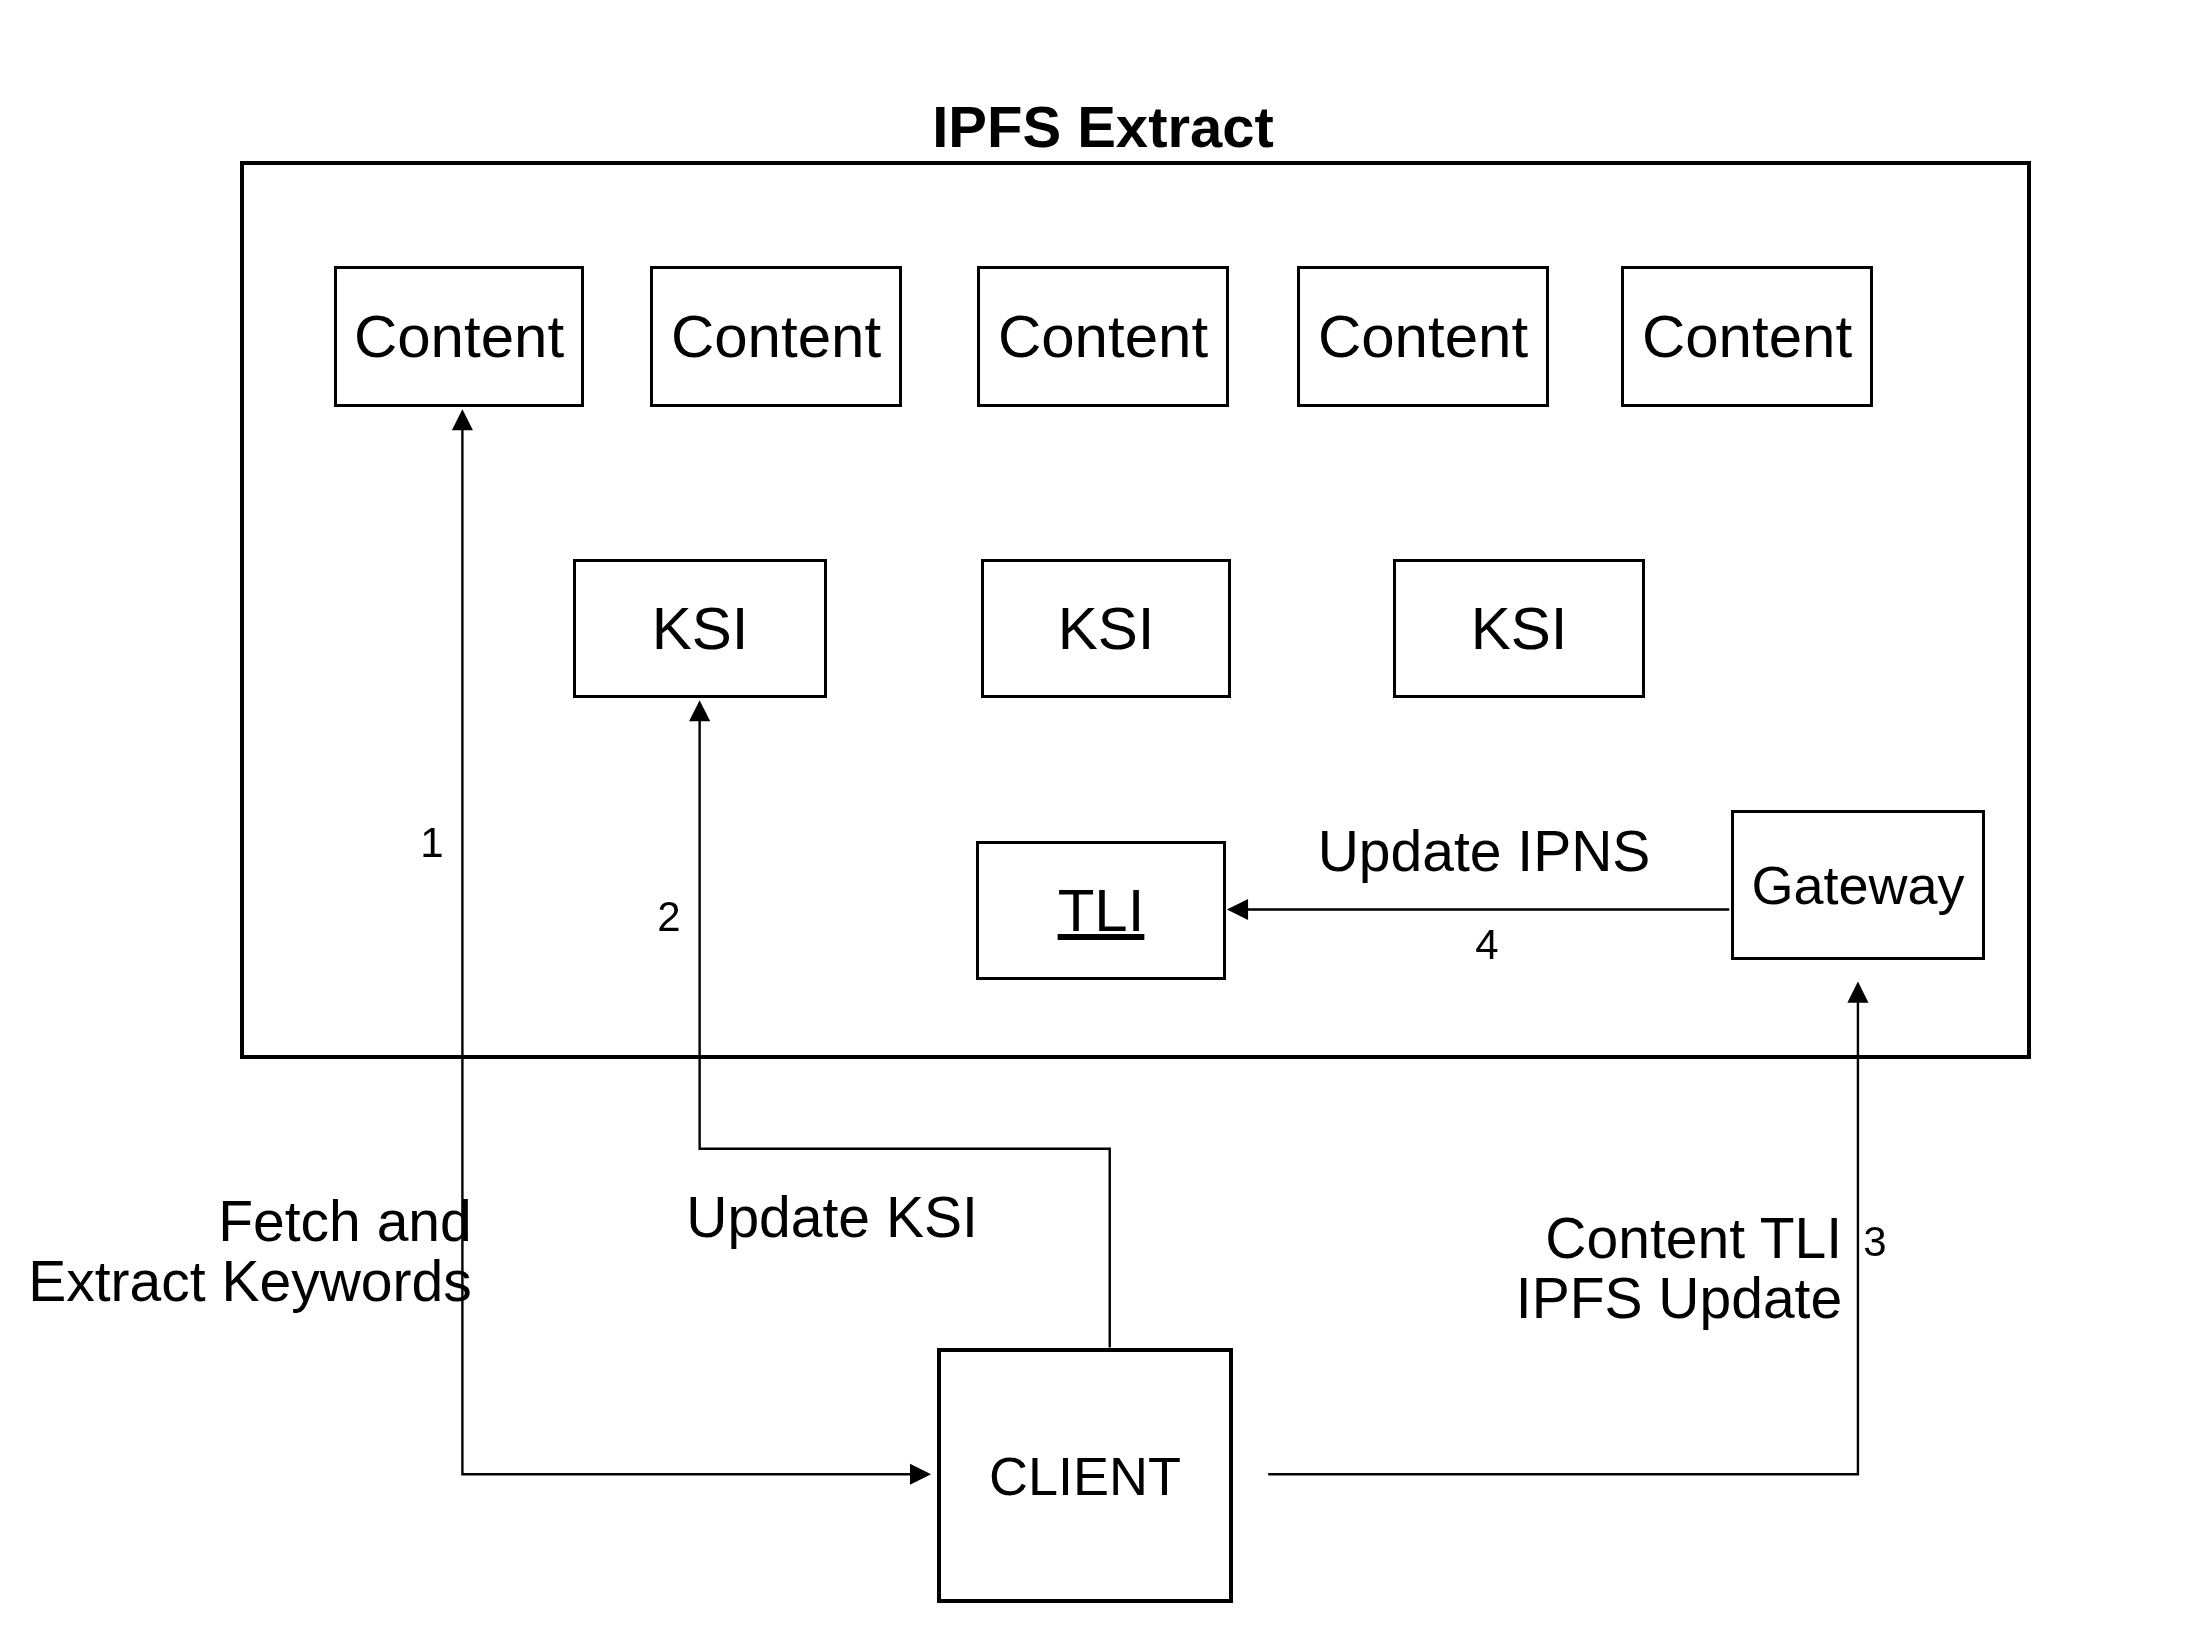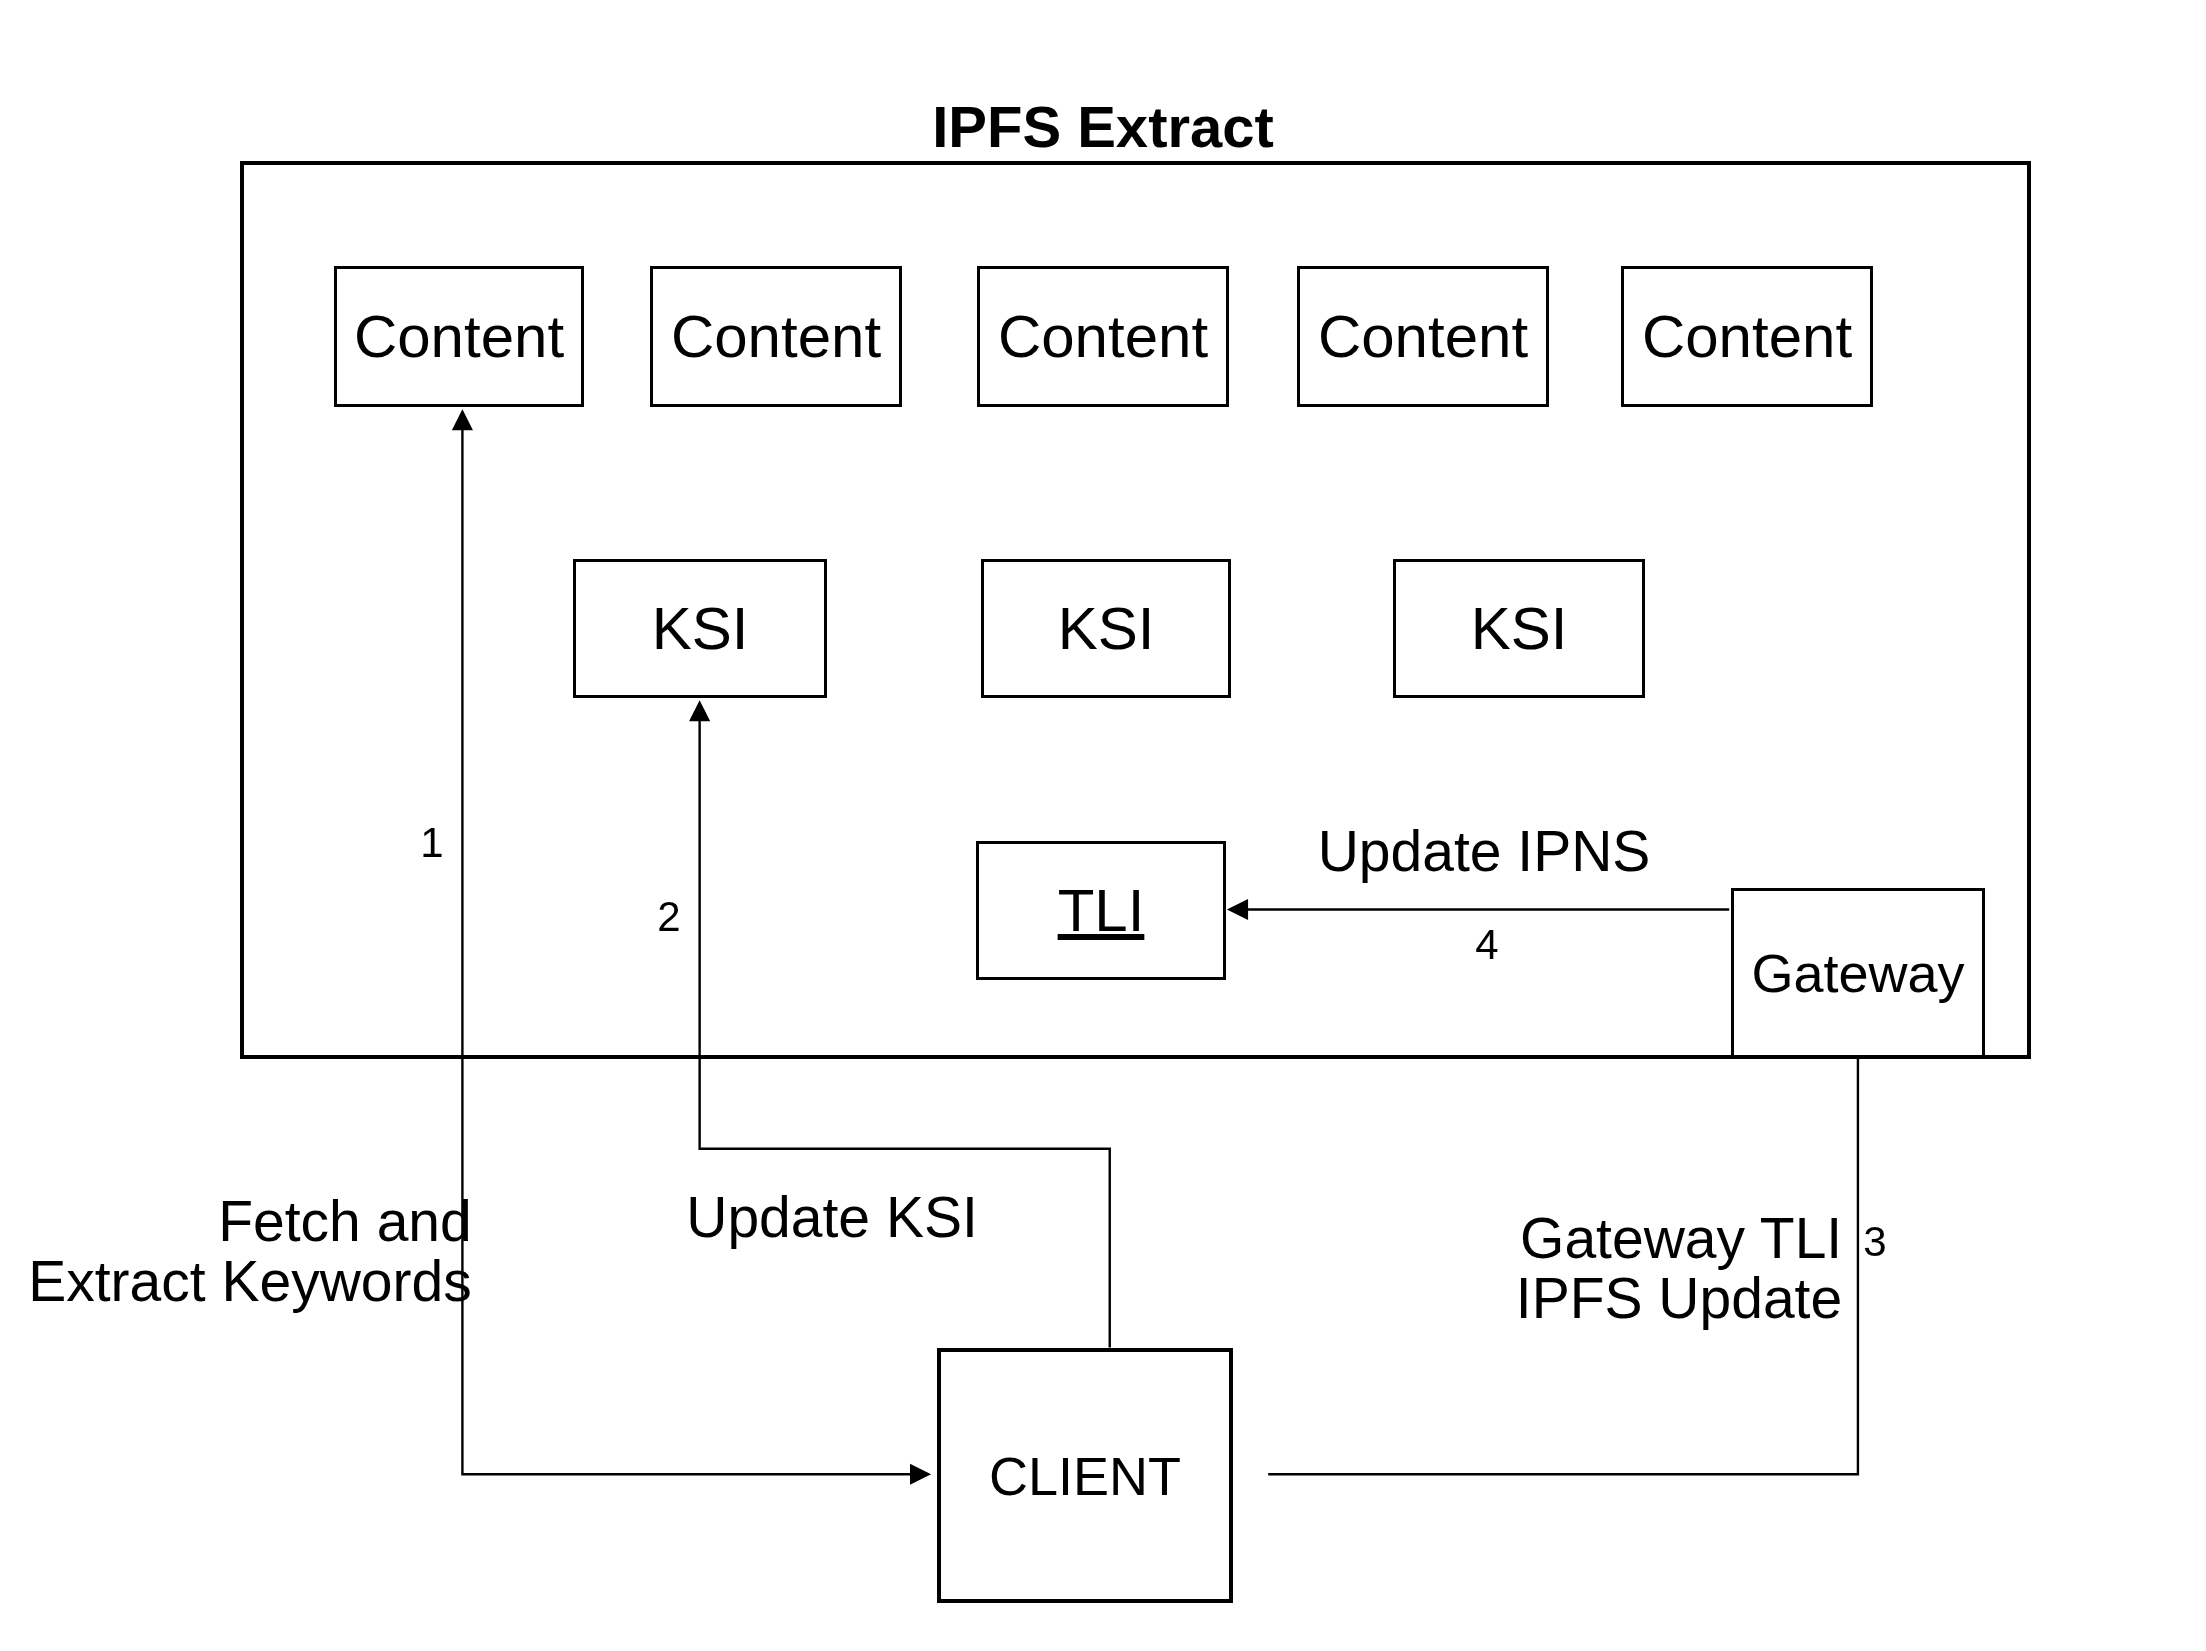--- a/index.html
+++ b/index.html
@@ -64,21 +64,21 @@
   }
   .content-1 { left: 334px;  top: 266px; width: 250px; height: 141px; }
   .content-2 { left: 650px;  top: 266px; width: 252px; height: 141px; }
   .content-3 { left: 977px; top: 266px; width: 252px; height: 141px; }
   .content-4 { left: 1297px; top: 266px; width: 252px; height: 141px; }
   .content-5 { left: 1621px; top: 266px; width: 252px; height: 141px; }
   .ksi-1 { left: 573px;  top: 559px; width: 254px; height: 139px; }
   .ksi-2 { left: 981px; top: 559px; width: 250px; height: 139px; }
   .ksi-3 { left: 1393px; top: 559px; width: 252px; height: 139px; }
   .tli     { left: 976px; top: 841px; width: 250px; height: 139px; text-decoration: underline; }
-  .gateway { left: 1731px; top: 888px; width: 254px; height: 170px; font-size: 54px; }
+  .gateway { left: 1731px; top: 810px; width: 254px; height: 150px; font-size: 54px; }
   .client  { left: 937px; top: 1348px; width: 296px; height: 255px; border-width: 4.8px; font-size: 54px; }
   .lbl {
     position: absolute;
     transform: translate(-50%, -50%);
     font-size: 57px;
     white-space: nowrap;
     text-align: right;
     line-height: 60px;
   }
   .num {
@@ -142,21 +142,21 @@
   <div class="node gateway">Gateway</div>
 
   <div class="node client">CLIENT</div>
 
   <div class="lbl lbl-fetch">
     <div>Fetch and</div>
     <div>Extract Keywords</div>
   </div>
   <div class="lbl lbl-update-ksi">Update KSI</div>
   <div class="lbl lbl-request-tli">
-    <div>Gateway TLI</div>
+    <div>Content TLI</div>
     <div>IPFS Update</div>
   </div>
   <div class="lbl lbl-update-ipns">Update IPNS</div>
 
   <div class="num num-1">1</div>
   <div class="num num-2">2</div>
   <div class="num num-3">3</div>
   <div class="num num-4">4</div>
 
 </div>

